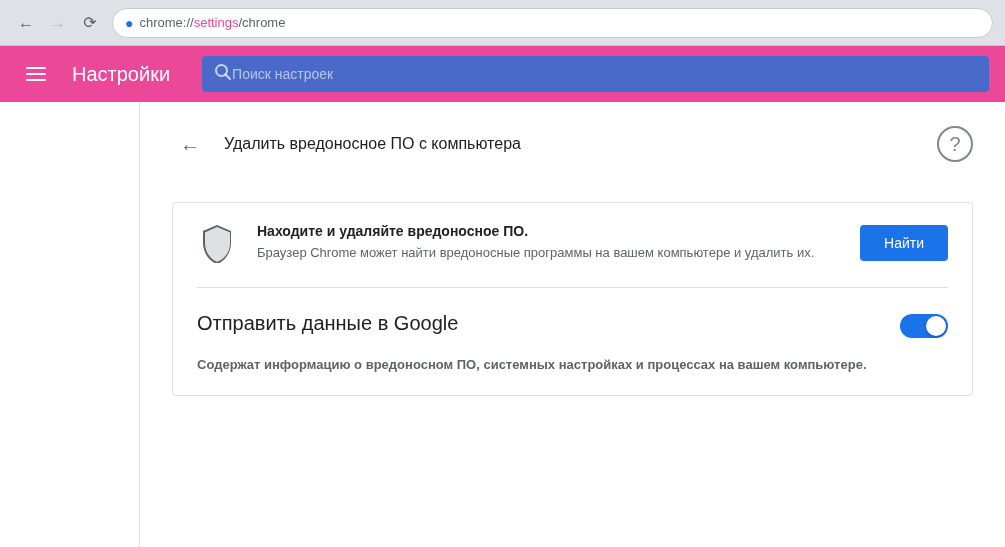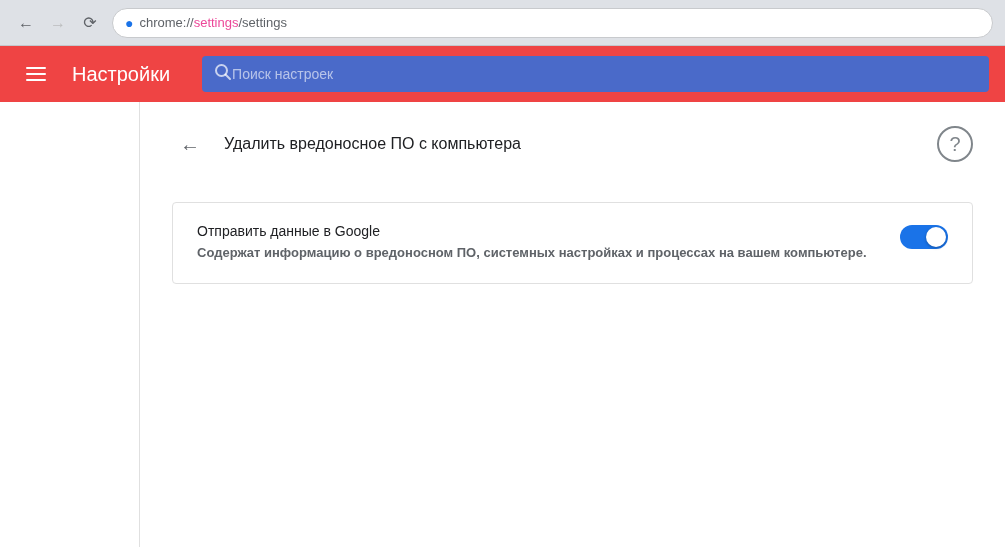--- a/index.html
+++ b/index.html
@@ -48,21 +48,21 @@
       font-size: 13px;
       color: #202124;
     }
     .address-bar .secure-icon {
       color: #1a73e8;
       font-size: 14px;
     }
 
     
     .app-bar {
-      background: #ef4444;
+      background: #ec4899;
       height: 56px;
       display: flex;
       align-items: center;
       padding: 0 16px;
       gap: 16px;
     }
     .hamburger-icon {
       color: white;
       font-size: 20px;
       cursor: pointer;
@@ -215,23 +215,23 @@
     
     .toggle-section {
       display: flex;
       align-items: flex-start;
       justify-content: space-between;
     }
     .toggle-text {
       flex: 1;
     }
     .toggle-title {
-      font-size: 14px;
+      font-size: 20px;
       color: #202124;
-      margin-bottom: 4px;
+      margin-bottom: 20px;
     }
     .toggle-desc {
       font-size: 13px;
       color: #5f6368;
       line-height: 1.5;
       max-width: 680px;
       font-weight: bold;
     }
 
     
@@ -266,21 +266,21 @@
 
 <div class="browser-chrome">
   <div class="nav-buttons">
     <button class="nav-btn">←</button>
     <button class="nav-btn disabled">→</button>
     <button class="nav-btn">⟳</button>
   </div>
   <div class="address-bar">
     <span class="secure-icon">●</span>
     <span style="font-size:13px; color:#202124;">
-      <span style="color:#5f6368;">chrome://</span><span style="color:#ec4899; font-weight:500;">settings</span><span style="color:#5f6368;">/settings</span>
+      <span style="color:#5f6368;">chrome://</span><span style="color:#ec4899; font-weight:500;">settings</span><span style="color:#5f6368;">/chrome</span>
     </span>
   </div>
 </div>
 
 <div class="app-bar">
   <div class="hamburger-icon">
     <svg width="20" height="20" viewBox="0 0 20 20" fill="white">
       <rect y="3" width="20" height="2" rx="1"></rect>
       <rect y="9" width="20" height="2" rx="1"></rect>
       <rect y="15" width="20" height="2" rx="1"></rect>
@@ -305,20 +305,34 @@
     <div class="page-header">
       <div class="page-header-left">
         <div class="back-btn">←</div>
         <h1 class="page-title">Удалить вредоносное ПО с компьютера</h1>
       </div>
       <div class="help-icon">?</div>
     </div>
 
     <div class="section-card">
 
+      <div class="scan-section">
+        <div class="shield-icon-wrap">
+          <svg width="36" height="40" viewBox="0 0 36 40" fill="none">
+            <path d="M18 2L4 8v12c0 9.5 5.9 18.4 14 21 8.1-2.6 14-11.5 14-21V8L18 2z" fill="#5f6368"></path>
+            <path d="M18 4L6 9.5v10.5c0 8.5 5.3 16.5 12 18.8C25.7 36.5 31 28.5 31 20V9.5L18 4z" fill="white" stroke="#5f6368" stroke-width="0"></path>
+            <path d="M18 4L6 9.5v10.5c0 8.5 5.3 16.5 12 18.8C25.7 36.5 31 28.5 31 20V9.5L18 4z" fill="#5f6368" opacity="0.2"></path>
+          </svg>
+        </div>
+        <div class="scan-text">
+          <div class="scan-title">Находите и удаляйте вредоносное ПО.</div>
+          <div class="scan-desc">Браузер Chrome может найти вредоносные программы на вашем компьютере и удалить их.</div>
+        </div>
+        <button class="find-btn">Найти</button>
+      </div>
 
       <div class="toggle-section">
         <div class="toggle-text">
           <div class="toggle-title">Отправить данные в Google</div>
           <div class="toggle-desc">Содержат информацию о вредоносном ПО, системных настройках и процессах на вашем компьютере.</div>
         </div>
         <div class="toggle-switch">
           <div class="toggle-track">
             <div class="toggle-thumb"></div>
           </div>

